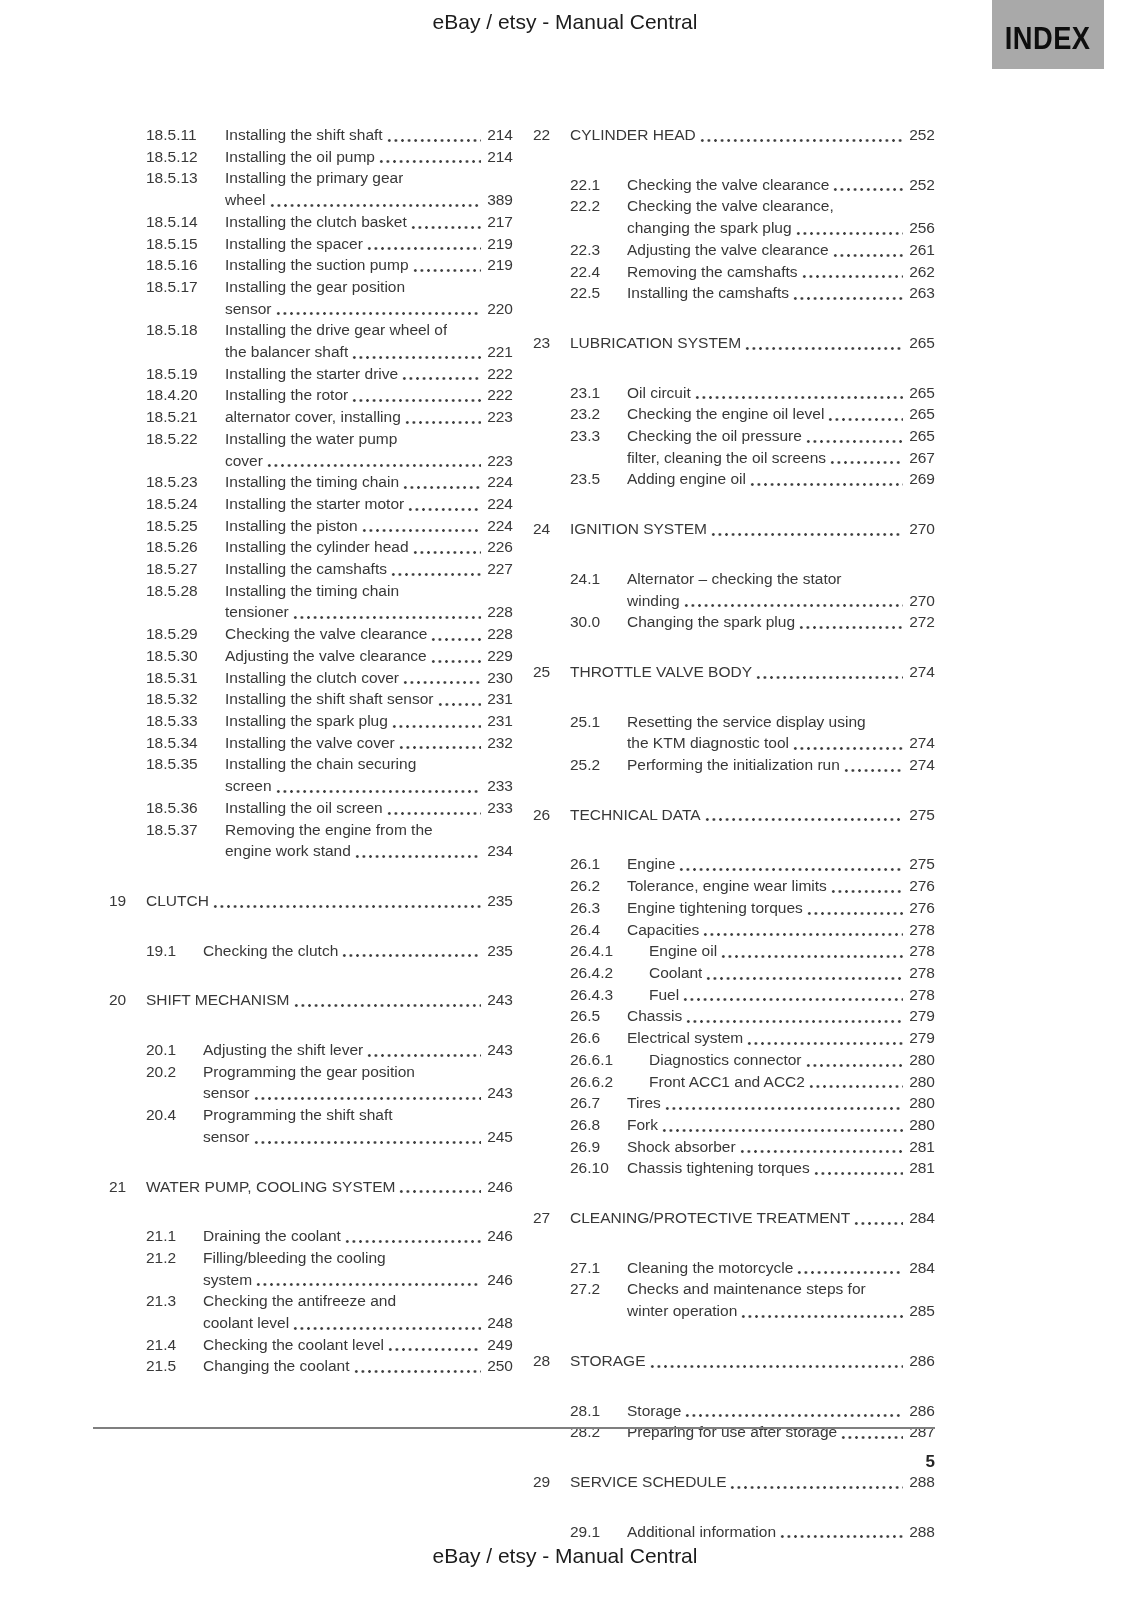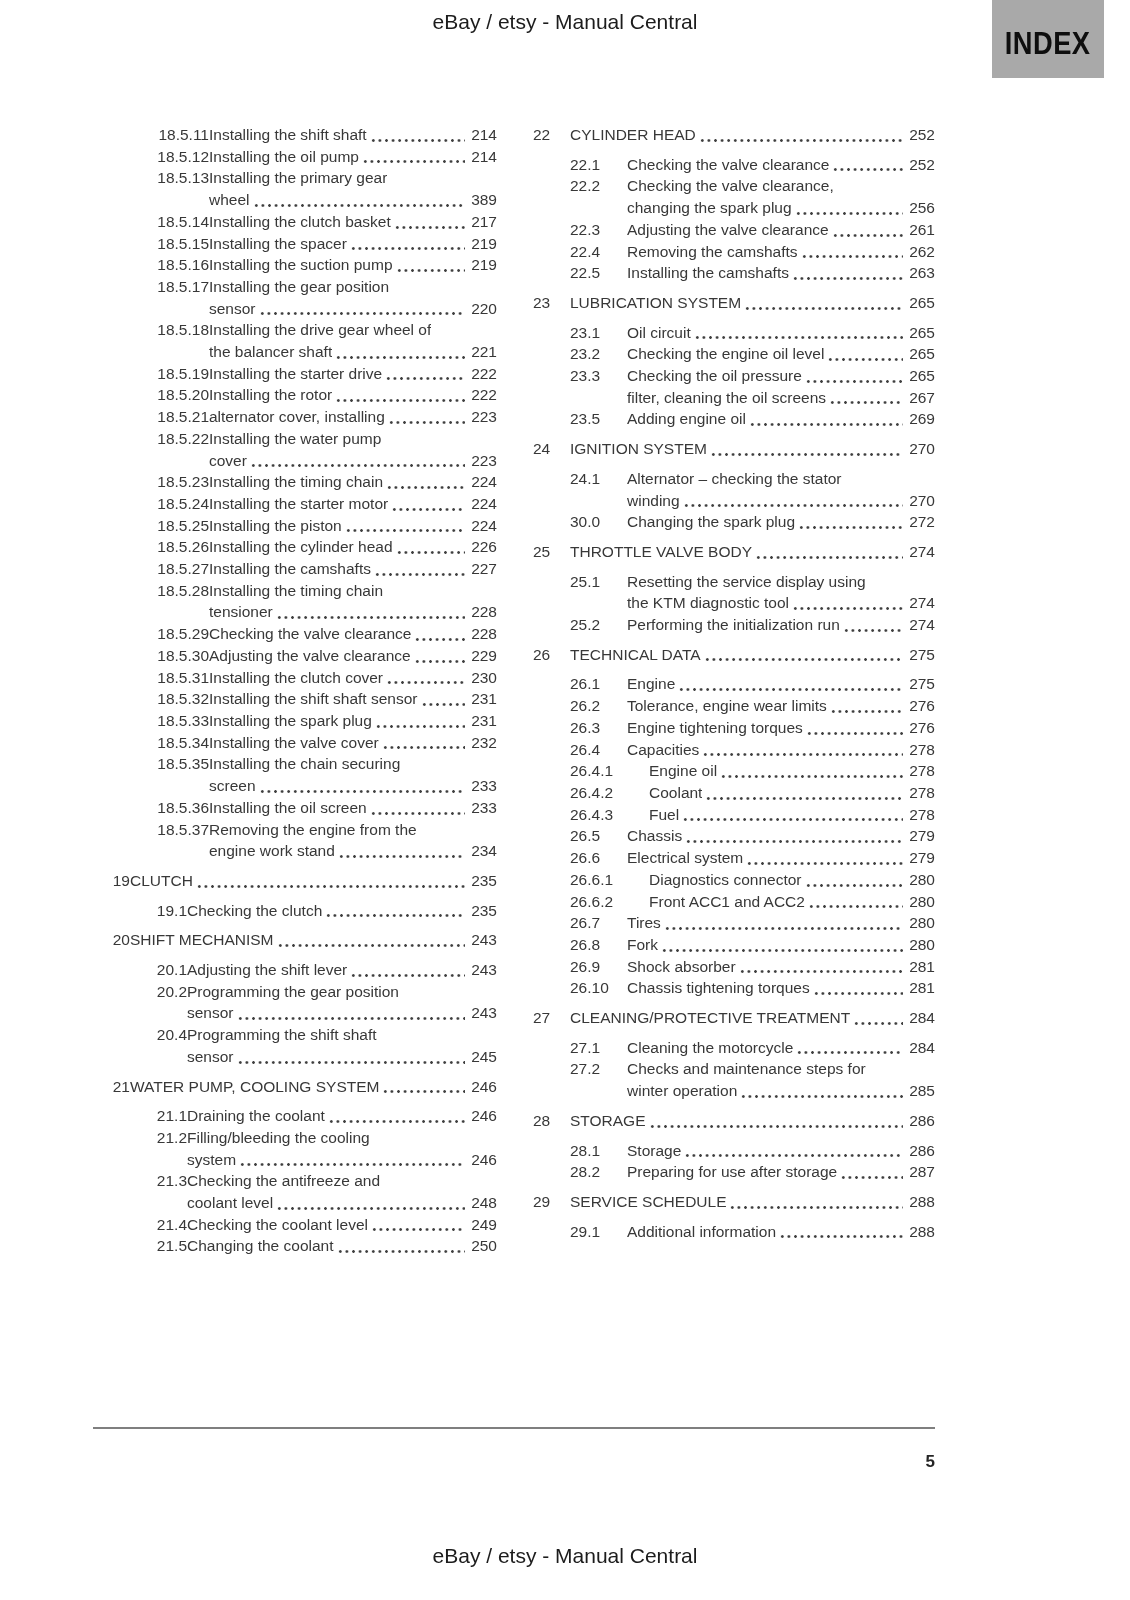--- a/index.html
+++ b/index.html
@@ -11,37 +11,37 @@
     color:#383838;
     overflow:hidden;
   }
   .page { position:absolute; inset:0; background:#fff; }
 
   .header-title {
     position:absolute; top:10px; left:0; width:1130px;
     text-align:center; font-size:21px; color:#1c1c1c;
   }
   .index-box {
-    position:absolute; top:0; left:992px; width:112px; height:78px;
+    position:absolute; top:0; left:992px; width:112px; height:69px;
     background:#a9a9a9;
     display:flex; align-items:center; justify-content:center;
   }
   .index-box .index-label {
     font-size:31px; font-weight:bold; color:#0e0e0e;
     transform:scaleX(0.88); letter-spacing:0.5px; margin-top:9px;
   }
 
   .col {
     position:absolute; top:124px;
     font-size:15.5px; line-height:21.7px;
   }
-  .col-left  { left:93px;  width:404px;text-align:right; }
+  .col-left  { left:109px;  width:404px; }
   .col-right { left:533px; width:402px; }
 
-  .entry.lv1 { margin:8px 0; }
+  .entry.lv1 { margin:28px 0; }
   .col > .entry:first-child { margin-top:0; }
 
   .row { display:flex; position:relative; padding-right:32px; }
   .entry.lv2 .row, .entry.lv3 .row { padding-left:37px; }
   .num { flex:none; }
   .entry.lv1 .num { width:37px; }
   .num.n2 { width:57px; }
   .num.n3 { width:79px; }
   .line { flex:0 1 auto; min-width:0; white-space:nowrap; overflow:hidden; }
   .leader {
@@ -157,21 +157,21 @@
       <div class="entry lv2">
         <div class="row">
           <span class="num n3">18.5.19</span>
           <span class="line">Installing the starter drive</span>
           <span class="leader"></span>
           <span class="pg">222</span>
         </div>
       </div>
       <div class="entry lv2">
         <div class="row">
-          <span class="num n3">18.5.20</span>
+          <span class="num n3">18.4.20</span>
           <span class="line">Installing the rotor</span>
           <span class="leader"></span>
           <span class="pg">222</span>
         </div>
       </div>
       <div class="entry lv2">
         <div class="row">
           <span class="num n3">18.5.21</span>
           <span class="line">alternator cover, installing</span>
           <span class="leader"></span>

